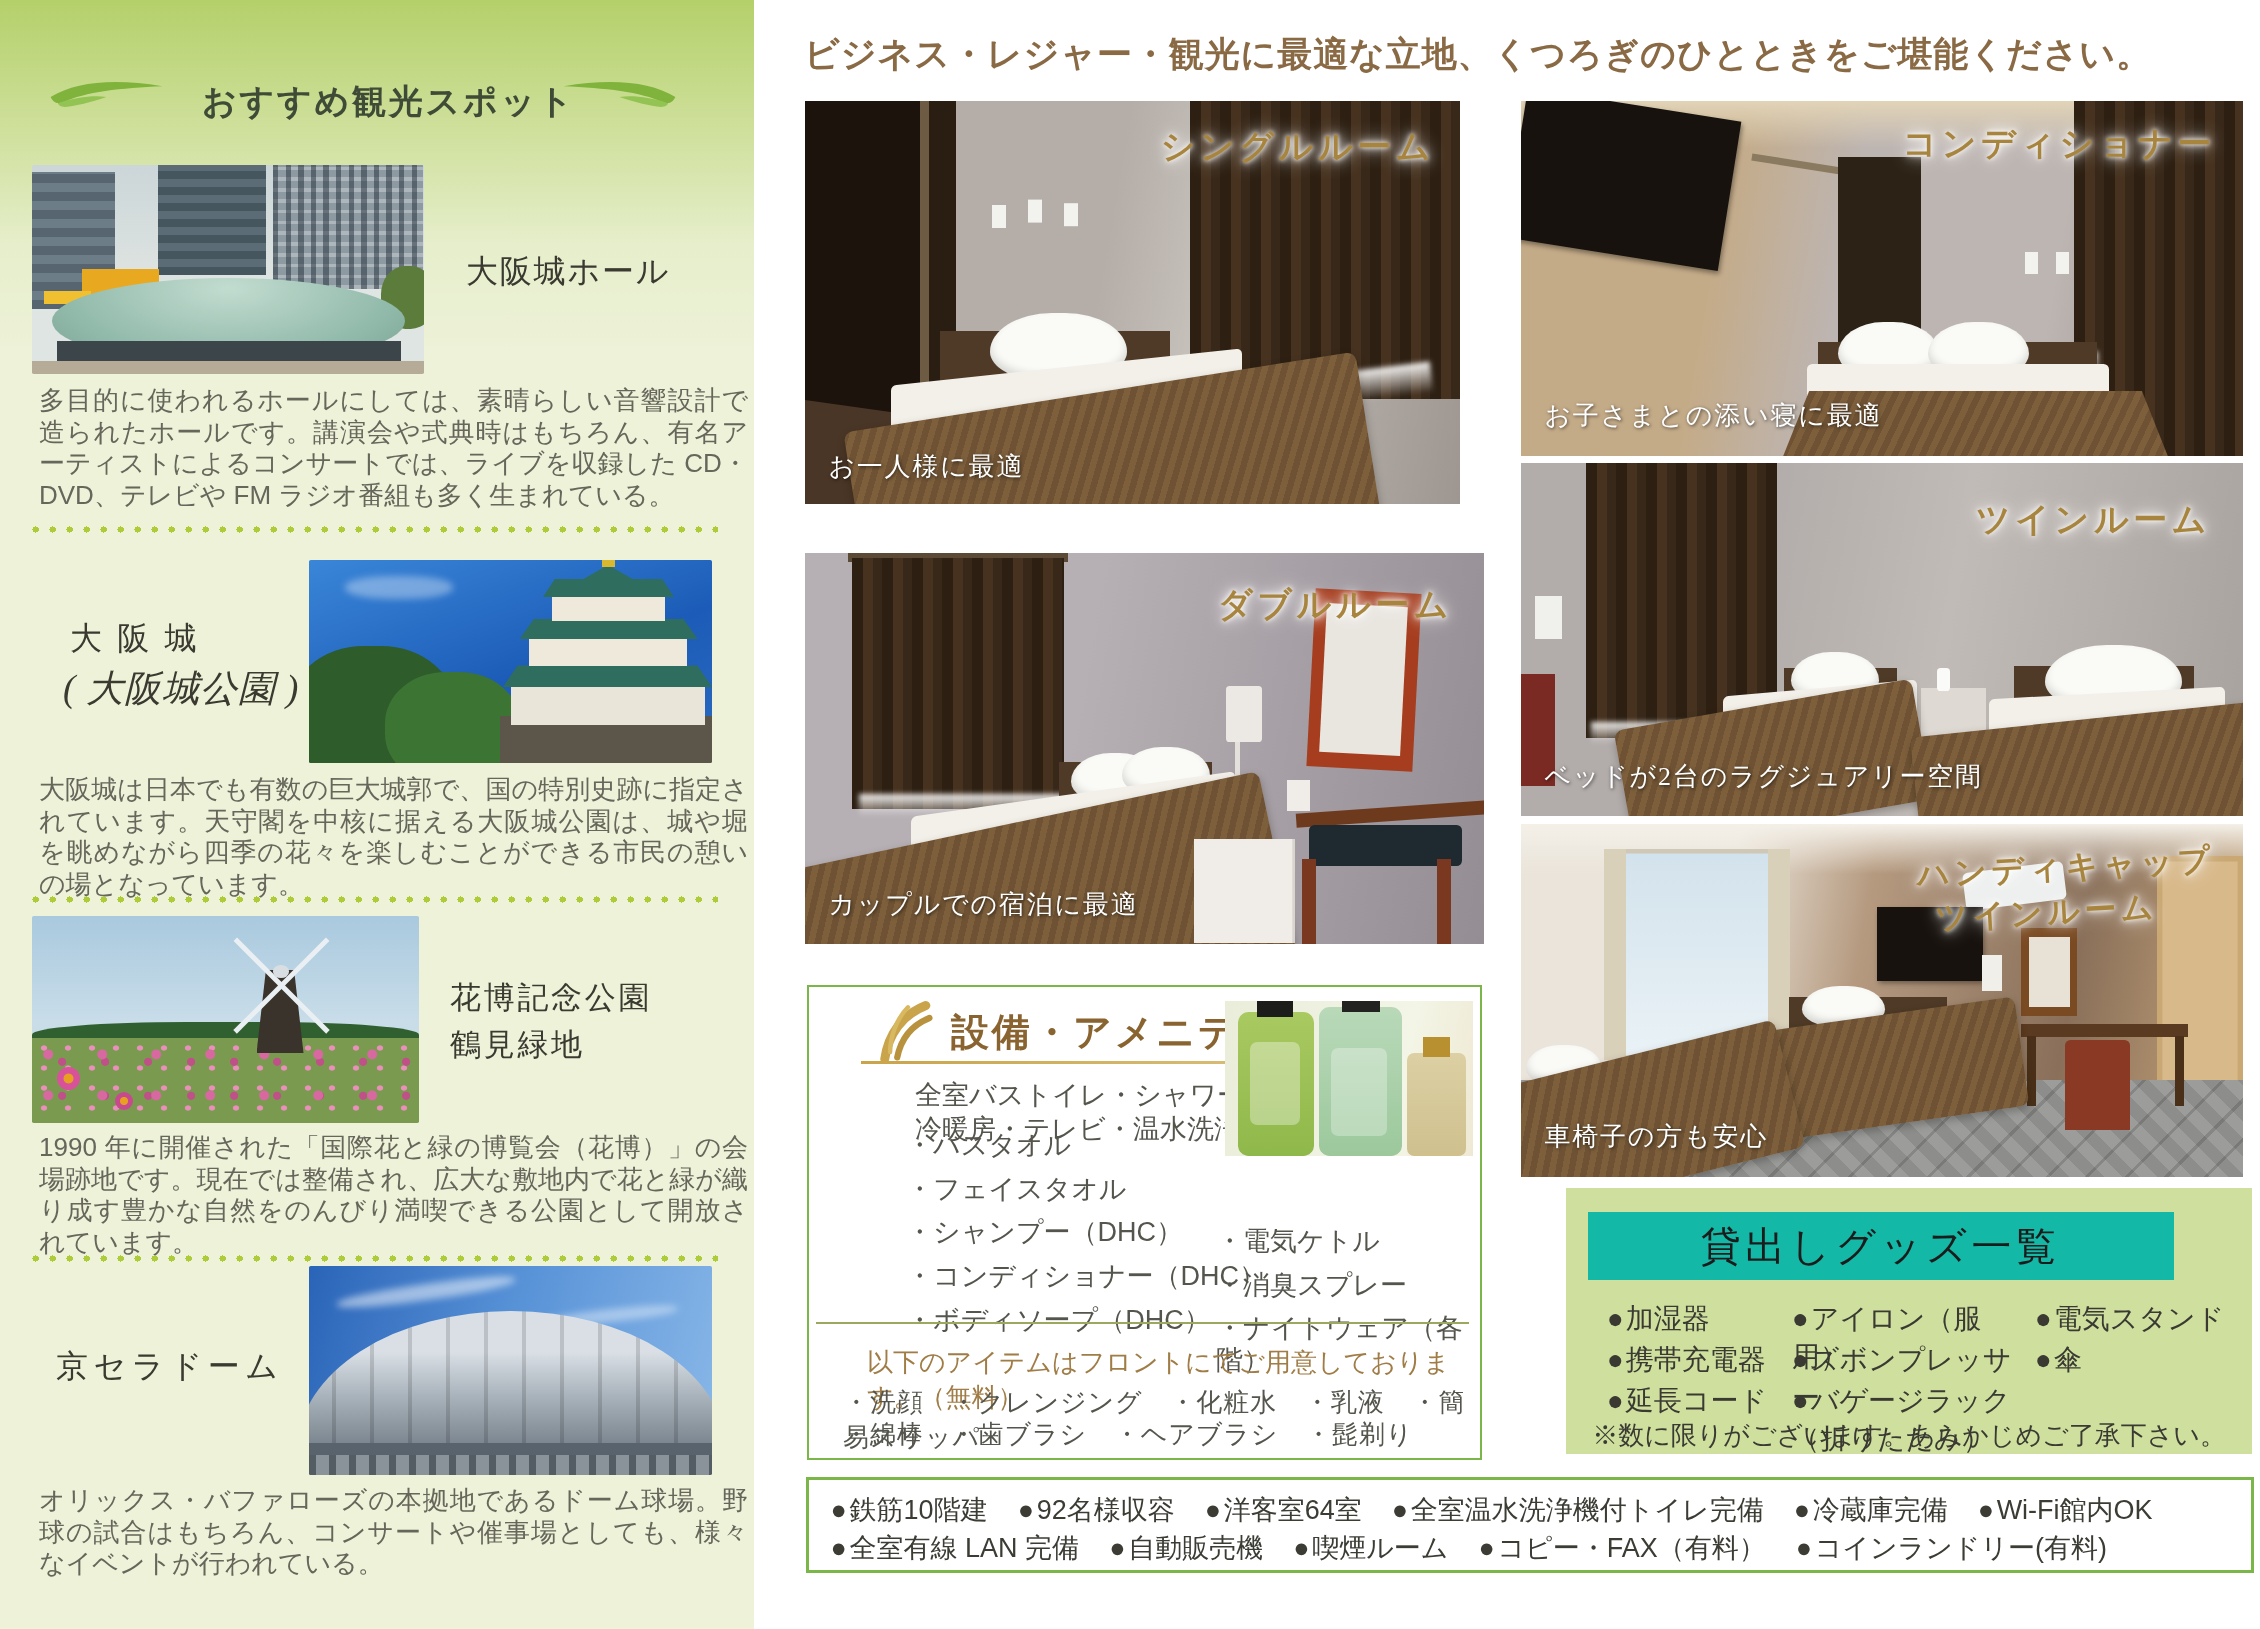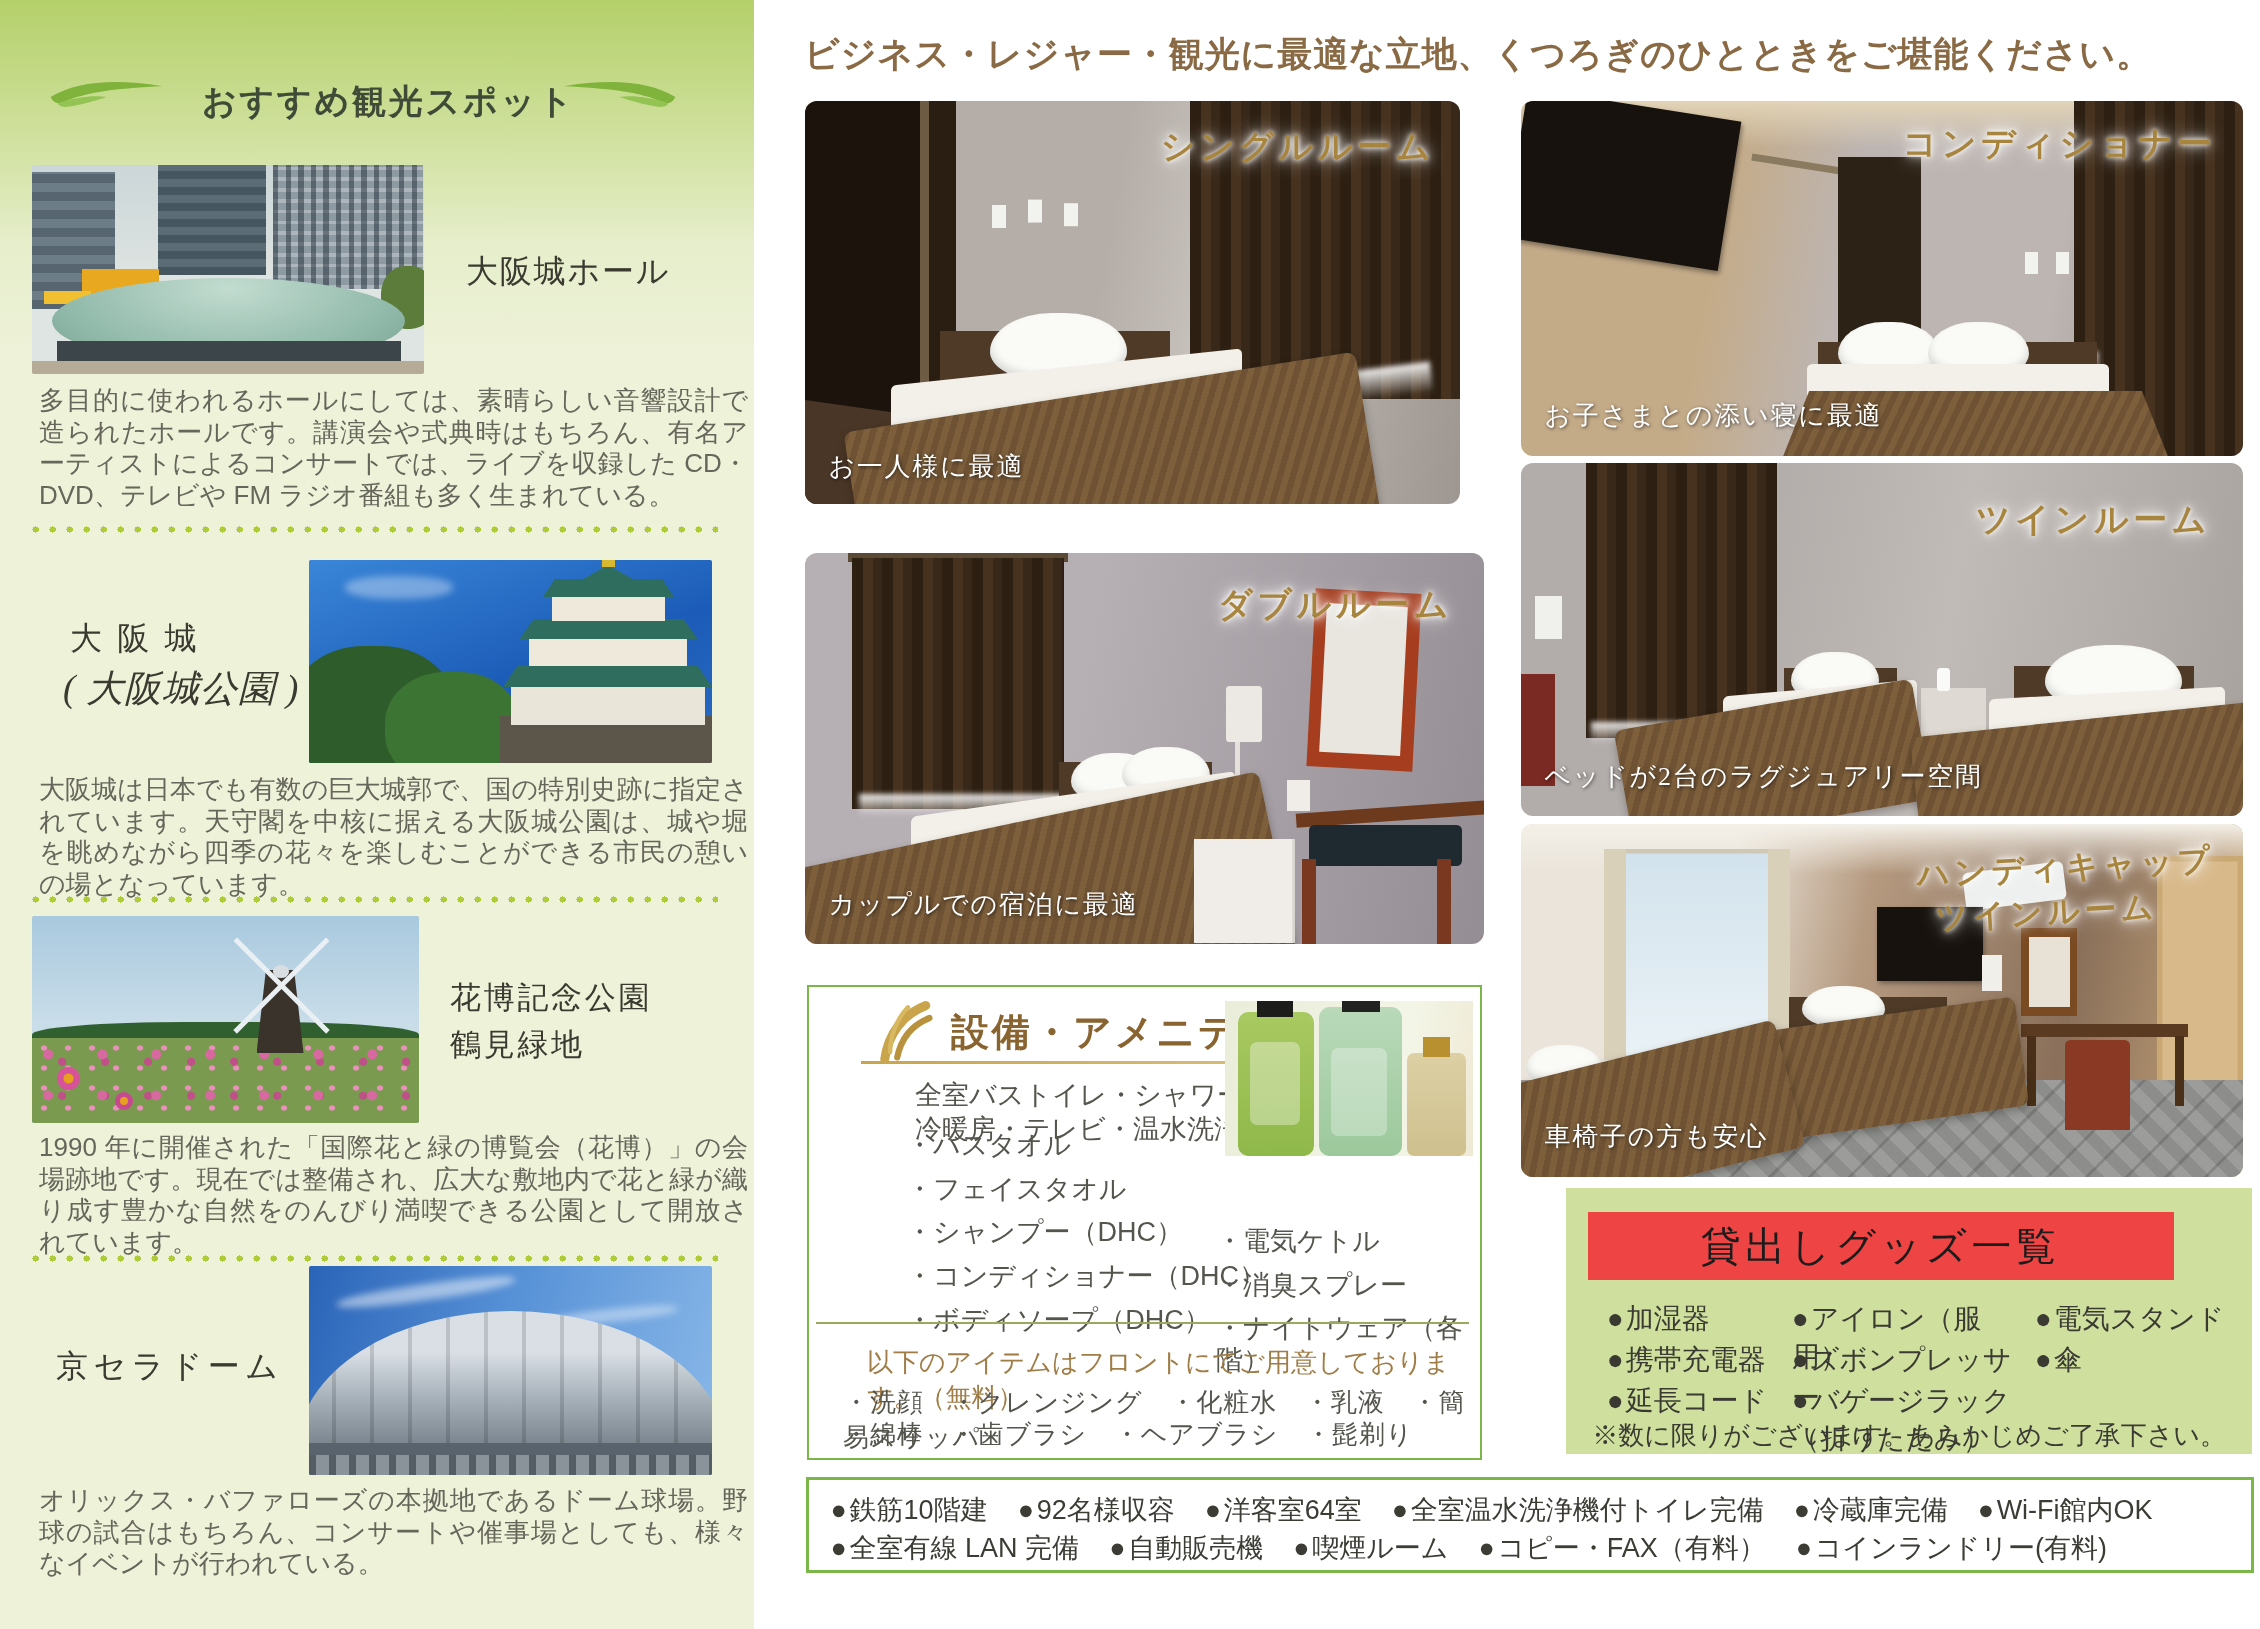--- a/index.html
+++ b/index.html
@@ -17,21 +17,21 @@
   .swoosh.r{left:560px;transform:scaleX(-1);}
   .side-photo{overflow:hidden;border-radius:1.8px;}
   .side-heading{font-family:"Liberation Serif",serif;color:#3a3a30;}
   .side-par{width:709px;font-size:26px;line-height:31.5px;color:#66665b;text-align:justify;margin-left:12px;}
   .dots{height:7.2px;width:686px;left:32px;
     background-image:radial-gradient(circle 3.2px at 3.6px 3.6px,#aecb3a 97%,transparent);
     background-size:17px 7.2px;background-repeat:repeat-x;}
   
   .headline{left:804px;top:31px;width:1404px;font-family:"Liberation Serif",serif;
     font-weight:bold;font-size:35px;color:#8a6a44;letter-spacing:0.9px;}
-  .photo{overflow:hidden;background:#b9b2ac;border-radius:12px;}
+  .photo{overflow:hidden;background:#b9b2ac;}
   .room-label{font-family:"Liberation Serif",serif;font-weight:bold;font-size:34px;
     color:#a8853e;letter-spacing:4.5px;white-space:nowrap;
     text-shadow:0 0 5.4px #fff,0 0 10.8px #fff,0 0 20px rgba(255,255,255,.95);}
   .room-caption{font-family:"Liberation Serif",serif;font-size:26px;color:#fff;
     letter-spacing:1.8px;white-space:nowrap;text-shadow:0.9px 0.9px 3.6px rgba(0,0,0,.65);}
   .curtain{background:repeating-linear-gradient(90deg,#2d2013 0 10.8px,#46321f 10.8px 21px,#38281a 21px 30px);}
   .glow{background:linear-gradient(180deg,rgba(255,255,255,.95),rgba(255,255,255,0));filter:blur(2.7px);}
   .sheet{background:#f3f0ea;border-radius:5.4px;}
   .blanket{background:repeating-linear-gradient(115deg,#6e5233 0 6.3px,#7d5f3c 6.3px 12.6px);border-radius:9px;
     box-shadow:0 3.6px 9px rgba(0,0,0,.25);}
@@ -43,21 +43,21 @@
   .amen-title{font-family:"Liberation Serif",serif;font-weight:bold;font-size:38px;color:#8a6430;letter-spacing:2.7px;}
   .amen-underline{height:2.7px;background:linear-gradient(90deg,#c9a44a,#d8bc74);}
   .amen-intro{font-size:27px;color:#55554d;line-height:32px;}
   .amen-list span{display:block;font-size:27px;color:#55554d;line-height:32px;margin-bottom:11.7px;}
   .amen-list span::before{content:"・";}
   .amen-sep{height:1.8px;background:#9ba85e;}
   .front-note{font-size:26px;color:#a07c46;}
   .front-items{font-size:26px;color:#55554d;letter-spacing:0.9px;}
   
   .rental-box{left:1566px;top:1188px;width:686px;height:266px;background:#cfe09e;}
-  .rental-titlebar{left:21.6px;top:24px;width:586px;height:68px;background:#ef4444;
+  .rental-titlebar{left:21.6px;top:24px;width:586px;height:68px;background:#14b8a6;
     display:flex;align-items:center;justify-content:center;}
   .rental-title{font-family:"Liberation Serif",serif;font-size:40px;color:#1c1c1c;letter-spacing:4.5px;}
   .rental-row{left:41px;display:flex;}
   .rental-row span{font-size:28px;color:#3a3a33;}
   .rental-row span::before{content:"●";margin-right:1.8px;}
   .rental-row span:nth-child(1){width:185px;}
   .rental-row span:nth-child(2){width:243px;}
   .rental-note{left:0;width:100%;text-align:center;font-size:26px;color:#3a3a33;}
   
   .facts-bar{left:806px;top:1477px;width:1448px;height:96px;background:#fff;border:3.6px solid #7ab648;box-sizing:border-box;}

